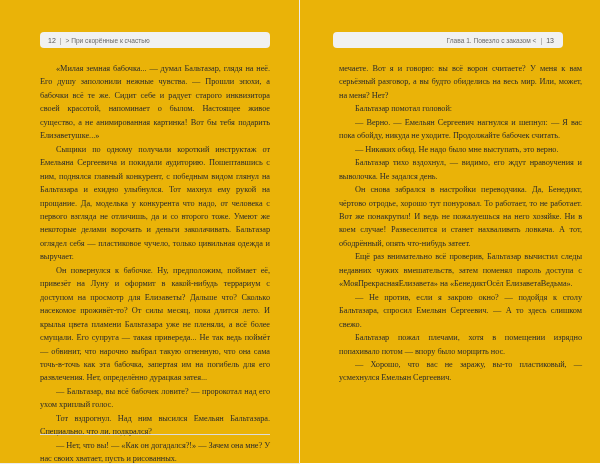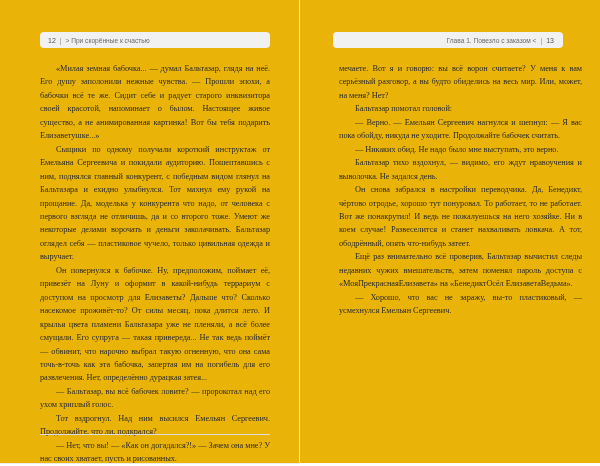--- a/index.html
+++ b/index.html
@@ -56,21 +56,21 @@
     <div class="runhead">
       <span class="num">12</span>
       <span class="sep">|</span>
       <span>&gt; При скорённые к счастью</span>
     </div>
     <div class="text">
       <p>«Милая земная бабочка... — думал Бальтазар, глядя на неё. Его душу заполонили нежные чувства. — Прошли эпохи, а бабочки всё те же. Сидит себе и радует старого инквизитора своей красотой, напоминает о былом. Настоящее живое существо, а не анимированная картинка! Вот бы тебя подарить Елизаветушке...»</p>
       <p>Сыщики по одному получали короткий инструктаж от Емельяна Сергеевича и покидали аудиторию. Пошептавшись с ним, поднялся главный конкурент, с победным видом глянул на Бальтазара и ехидно улыбнулся. Тот махнул ему рукой на прощание. Да, моделька у конкурента что надо, от человека с первого взгляда не отличишь, да и со второго тоже. Умеют же некоторые делами ворочать и деньги заколачивать. Бальтазар оглядел себя — пластиковое чучело, только цивильная одежда и выручает.</p>
       <p>Он повернулся к бабочке. Ну, предположим, поймает её, привезёт на Луну и оформит в какой-нибудь террариум с доступом на просмотр для Елизаветы? Дальше что? Сколько насекомое проживёт-то? От силы месяц, пока длится лето. И крылья цвета пламени Бальтазара уже не пленяли, а всё более смущали. Его супруга — такая привереда... Не так ведь поймёт — обвинит, что нарочно выбрал такую огненную, что она сама точь-в-точь как эта бабочка, запертая им на погибель для его развлечения. Нет, определённо дурацкая затея...</p>
       <p>— Бальтазар, вы всё бабочек ловите? — пророкотал над его ухом хриплый голос.</p>
-      <p>Тот вздрогнул. Над ним высился Емельян Сергеевич. Продолжайте, что ли, подкрался?</p>
+      <p>Тот вздрогнул. Над ним высился Емельян Бальтазара. Специально, что ли, подкрался?</p>
       <p>— Нет, что вы! — «Как он догадался?!» — Зачем она мне? У нас своих хватает, пусть и рисованных.</p>
       <p>Ведущий следователь почесал затылок в недоумении.</p>
 
     </div>
     <div class="footrule"></div>
   </div>
 
   <div class="page right">
     <div class="runhead">
       <span>Глава 1. Повезло с заказом &lt;</span>
@@ -78,17 +78,19 @@
       <span class="num">13</span>
     </div>
     <div class="text">
       <p class="noindent">мечаете. Вот я и говорю: вы всё ворон считаете? У меня к вам серьёзный разговор, а вы будто обиделись на весь мир. Или, может, на меня? Нет?</p>
       <p>Бальтазар помотал головой:</p>
       <p>— Верно. — Емельян Сергеевич нагнулся и шепнул: — Я вас пока обойду, никуда не уходите. Продолжайте бабочек считать.</p>
       <p>— Никаких обид. Не надо было мне выступать, это верно.</p>
       <p>Бальтазар тихо вздохнул, — видимо, его ждут нравоучения и выволочка. Не задался день.</p>
       <p>Он снова забрался в настройки переводчика. Да, Бенедикт, чёртово отродье, хорошо тут понуровал. То работает, то не работает. Вот же понакрутил! И ведь не пожалуешься на него хозяйке. Ни в коем случае! Развеселится и станет нахваливать ловкача. А тот, ободрённый, опять что-нибудь затеет.</p>
       <p>Ещё раз внимательно всё проверив, Бальтазар вычистил следы недавних чужих вмешательств, затем поменял пароль доступа с «МояПрекраснаяЕлизавета» на «БенедиктОсёл ЕлизаветаВедьма».</p>
+      <p>— Не против, если я закрою окно? — подойдя к столу Бальтазара, спросил Емельян Сергеевич. — А то здесь слишком свежо.</p>
+      <p>Бальтазар пожал плечами, хотя в помещении изрядно попахивало потом — впору было морщить нос.</p>
       <p>— Хорошо, что вас не заражу, вы-то пластиковый, — усмехнулся Емельян Сергеевич.</p>
     </div>
   </div>
 
 </div>
 
 </body></html>

